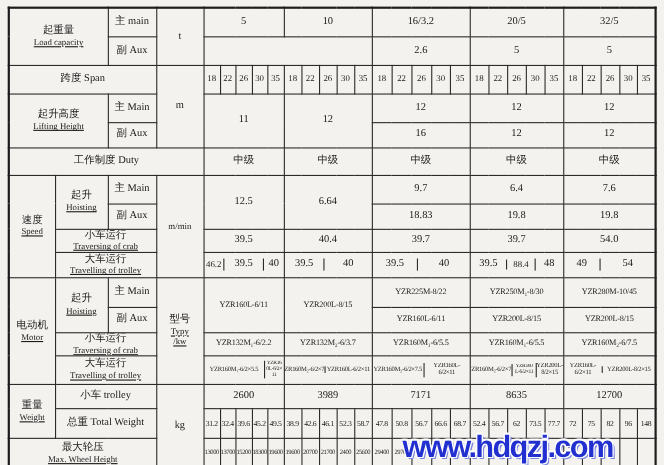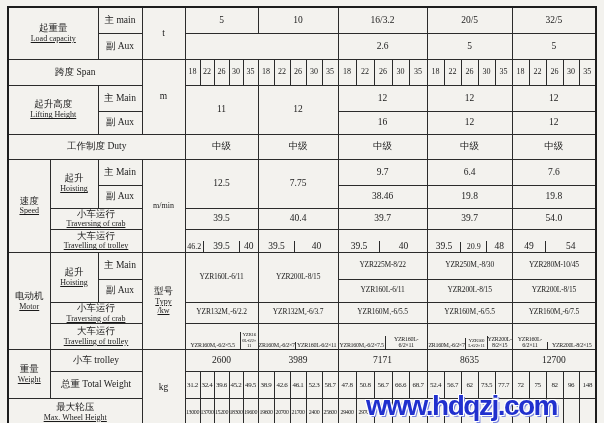--- a/index.html
+++ b/index.html
@@ -8,21 +8,21 @@
   table.spec{position:absolute;left:7px;top:6px;width:589px;border-collapse:collapse;
              table-layout:fixed;border:2px solid #1d1d1d;}
   td{border:1px solid #2b2b2b;text-align:center;vertical-align:middle;padding:0;
      overflow:hidden;font-size:9.5px;line-height:1.15;}
   .zh{display:block;font-size:9.5px;}
   .en{display:block;font-size:8px;text-decoration:underline;}
   .sm{font-size:8px;}
   .xs{font-size:7px;letter-spacing:-0.3px;}
   .xxs{font-size:6px;letter-spacing:-0.4px;}
   .mot{font-size:7.5px;letter-spacing:-0.2px;}
-  .sub{display:flex;height:100%;align-items:flex-end;}
+  .sub{display:flex;height:100%;align-items:center;}
   .sub>div{display:flex;align-items:center;justify-content:center;overflow:hidden;
            border-left:1px solid #2b2b2b;}
   .sub>div:first-child{border-left:none;}
   .h22 .sub{height:22px;}
   .h25 .sub{height:25px;}
   .m6{font-size:6px;letter-spacing:-0.3px;line-height:1.05;padding:0 1px;}
   .m5{font-size:5px;letter-spacing:-0.3px;line-height:1.1;word-break:break-all;padding:0 1px;}
   .wm{position:absolute;left:366px;top:390px;font-family:"Liberation Sans","DejaVu Sans",sans-serif;
       font-weight:bold;font-size:28px;letter-spacing:-1.5px;color:#2130ce;white-space:nowrap;
       text-shadow:-1px -1px 0 #fff,1px -1px 0 #fff,-1px 1px 0 #fff,1px 1px 0 #fff,2px 2px 0 #7a86e0;}
@@ -149,28 +149,28 @@
             <span class="zh">速度</span>
             <span class="en">Speed</span>
           </td>
   <td rowspan="2">
             <span class="zh">起升</span>
             <span class="en">Hoisting</span>
           </td>
   <td>主 Main</td>
   <td rowspan="4" class="sm">m/min</td>
   <td colspan="5" rowspan="2">12.5</td>
-  <td colspan="5" rowspan="2">7.75</td>
+  <td colspan="5" rowspan="2">6.64</td>
   <td colspan="5">9.7</td>
   <td colspan="5">6.4</td>
   <td colspan="5">7.6</td>
 </tr>
 <tr style="height:23px">
   <td>副 Aux</td>
-  <td colspan="5">38.46</td>
+  <td colspan="5">18.83</td>
   <td colspan="5">19.8</td>
   <td colspan="5">19.8</td>
 </tr>
 <tr style="height:21px">
   <td colspan="2">
             <span class="zh">小车运行</span>
             <span class="en">Traversing of crab</span>
           </td>
   <td colspan="5">39.5</td>
   <td colspan="5">40.4</td>
@@ -198,21 +198,21 @@
           </td>
   <td colspan="5">
             <div class="sub">
               <div style="width:47%">39.5</div>
               <div style="width:53%">40</div>
             </div>
           </td>
   <td colspan="5">
             <div class="sub">
               <div style="width:40%">39.5</div>
-              <div style="width:30%" class="sm">20.9</div>
+              <div style="width:30%" class="sm">88.4</div>
               <div style="width:30%">48</div>
             </div>
           </td>
   <td colspan="5">
             <div class="sub">
               <div style="width:40%">49</div>
               <div style="width:60%">54</div>
             </div>
           </td>
 </tr>

